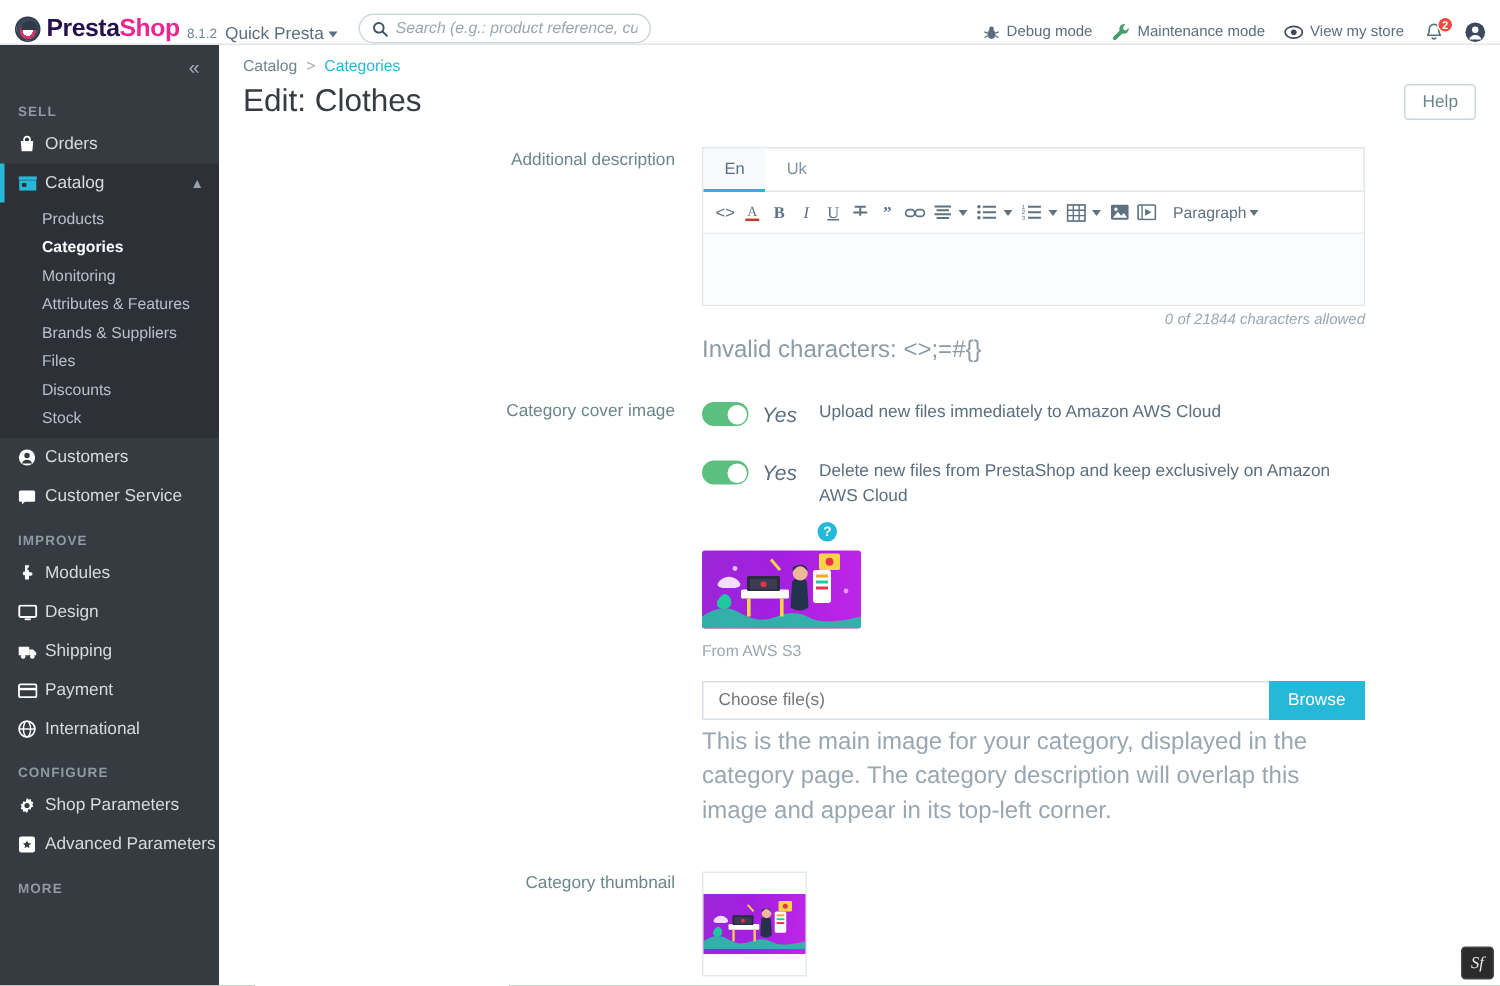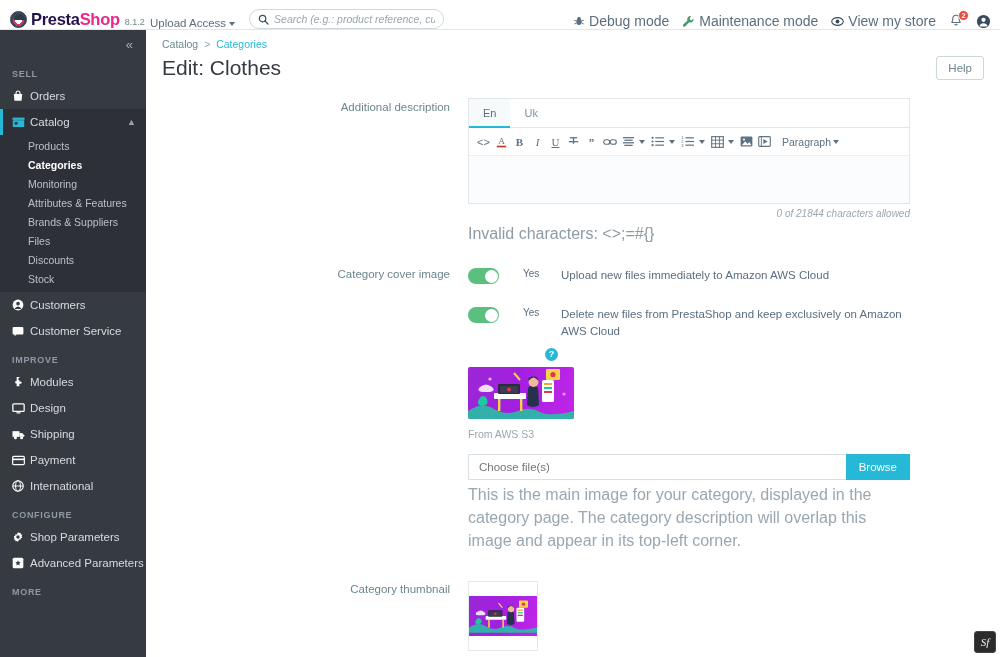--- a/index.html
+++ b/index.html
@@ -43,21 +43,21 @@
     border-radius: 11px; display: flex; align-items: center; padding: 0 8px; background:#fff;
   }
   .search-ico { color:#3a5161; font-size: 11px; margin-right: 5px; display:flex; }
   .search-input {
     border: none; outline: none; font-size: 10.5px; font-style: italic;
     color: #8c9aa5; width: 100%; font-family: inherit; background: transparent;
   }
   .search-input::placeholder { color:#9aa7b1; font-style: italic; }
 
   .top-right { margin-left: auto; display: flex; align-items: center; padding-right: 9px; gap: 13px; }
-  .top-link { display:flex; align-items:center; gap:4px; font-size:14px; color:#5b6e7f; white-space:nowrap; cursor:pointer;}
+  .top-link { display:flex; align-items:center; gap:4px; font-size:10px; color:#5b6e7f; white-space:nowrap; cursor:pointer;}
   .bell-wrap { position: relative; display:flex; cursor:pointer;}
   .badge {
     position:absolute; top:-4px; right:-6px; background:#e74c3c; color:#fff;
     font-size:7.5px; font-weight:bold; border-radius:50%;
     width:11px; height:11px; display:flex; align-items:center; justify-content:center;
     border: 1px solid #fff;
   }
 
   
   .bodywrap { display: flex; flex: 1 1 auto; min-height: 0; }
@@ -140,21 +140,21 @@
   
   .toggle-row { display:flex; align-items:flex-start; padding: 2px 0 0 0;}
   .switch {
     width: 31px; height: 16px; border-radius: 9px; background:#5bbf7f; position:relative;
     flex:0 0 31px; cursor:pointer; margin-top:1px;
   }
   .switch .knob {
     position:absolute; top:1.5px; right:1.5px; width:13px; height:13px; border-radius:50%;
     background:#fff;
   }
-  .sw-label { font-size:10px; color:#5b6e7f; margin-left:24px; width:38px; flex:0 0 38px; padding-top:1px;}
+  .sw-label { font-size:14px; color:#5b6e7f; margin-left:9px; width:38px; flex:0 0 38px; padding-top:1px;font-style:italic;}
   .sw-text { font-size:11.5px; color:#5b6e7f; line-height:1.45; max-width: 355px;}
   .help-dot {
     width:13px; height:13px; border-radius:50%; background:#25b9d7; color:#fff;
     font-size:9px; font-weight:bold; display:flex; align-items:center; justify-content:center;
     margin-top:8px; cursor:pointer;
   }
 
   
   .cover-img {
     width: 106px; height: 52px; border-radius: 2px; overflow:hidden; margin-top: 6px;
@@ -194,21 +194,21 @@
 <div class="topbar">
   <div class="brand">
     <div class="brand-logo"></div>
     <div class="brand-name">
       <span class="presta">Presta</span><span class="shop">Shop</span>
     </div>
     <div class="brand-ver">8.1.2</div>
   </div>
 
   <div class="quick-access">
-    <span>Upload Access</span><span class="caret-d"></span>
+    <span>Quick Presta</span><span class="caret-d"></span>
   </div>
 
   <div class="search-wrap">
     <span class="search-ico">
       <svg width="11" height="11" viewBox="0 0 16 16">
           <circle cx="6.6" cy="6.6" r="4.7" fill="none" stroke="#3a5161" stroke-width="1.8"></circle>
           <line x1="10.2" y1="10.2" x2="14.5" y2="14.5" stroke="#3a5161" stroke-width="1.8" stroke-linecap="round"></line>
         </svg>
     </span>
     <input class="search-input" placeholder="Search (e.g.: product reference, custon" style="">

